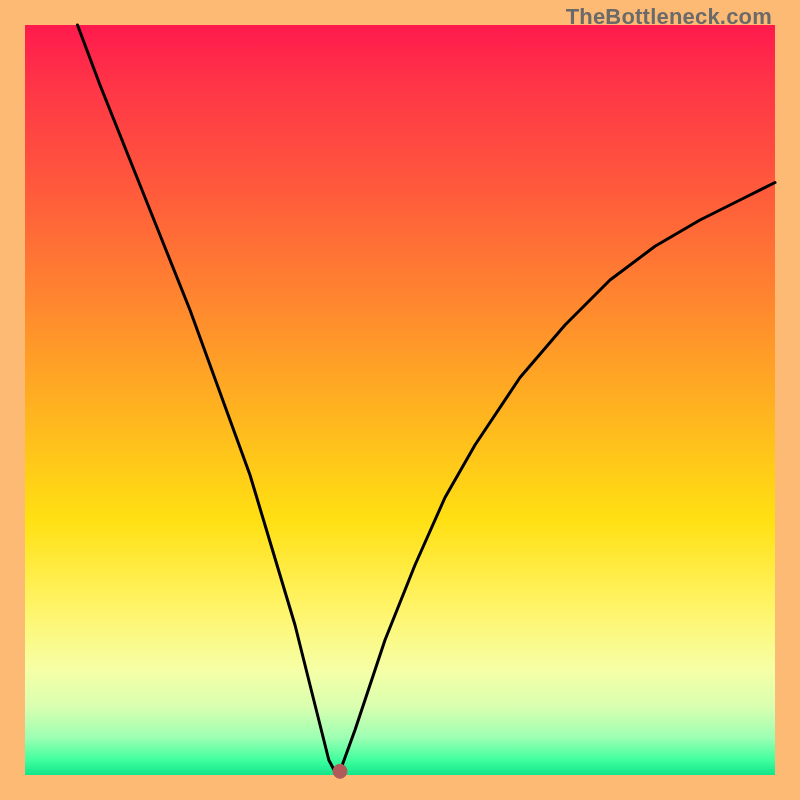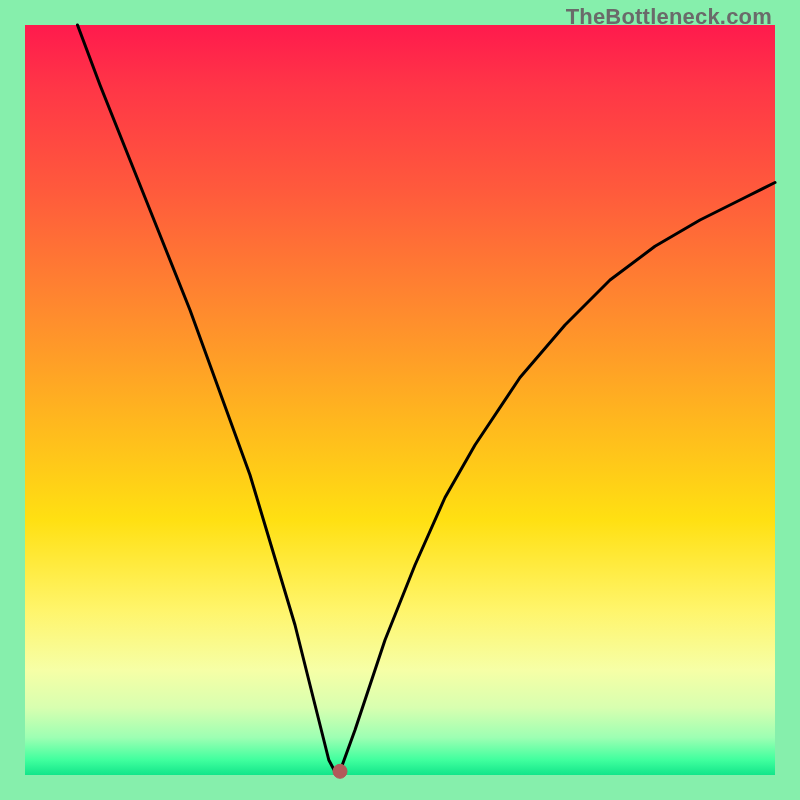--- a/index.html
+++ b/index.html
@@ -8,21 +8,21 @@
     width: 800px;
     height: 800px;
     overflow: hidden;
     background: #000;
     font-family: Arial, Helvetica, sans-serif;
   }
   .stage {
     position: relative;
     width: 800px;
     height: 800px;
-    background: #86efac;
+    background: #fdba74;
   }
   .plot-area {
     position: absolute;
     left: 25px;
     top: 25px;
     width: 750px;
     height: 750px;
     
     background: linear-gradient(
       to bottom,

